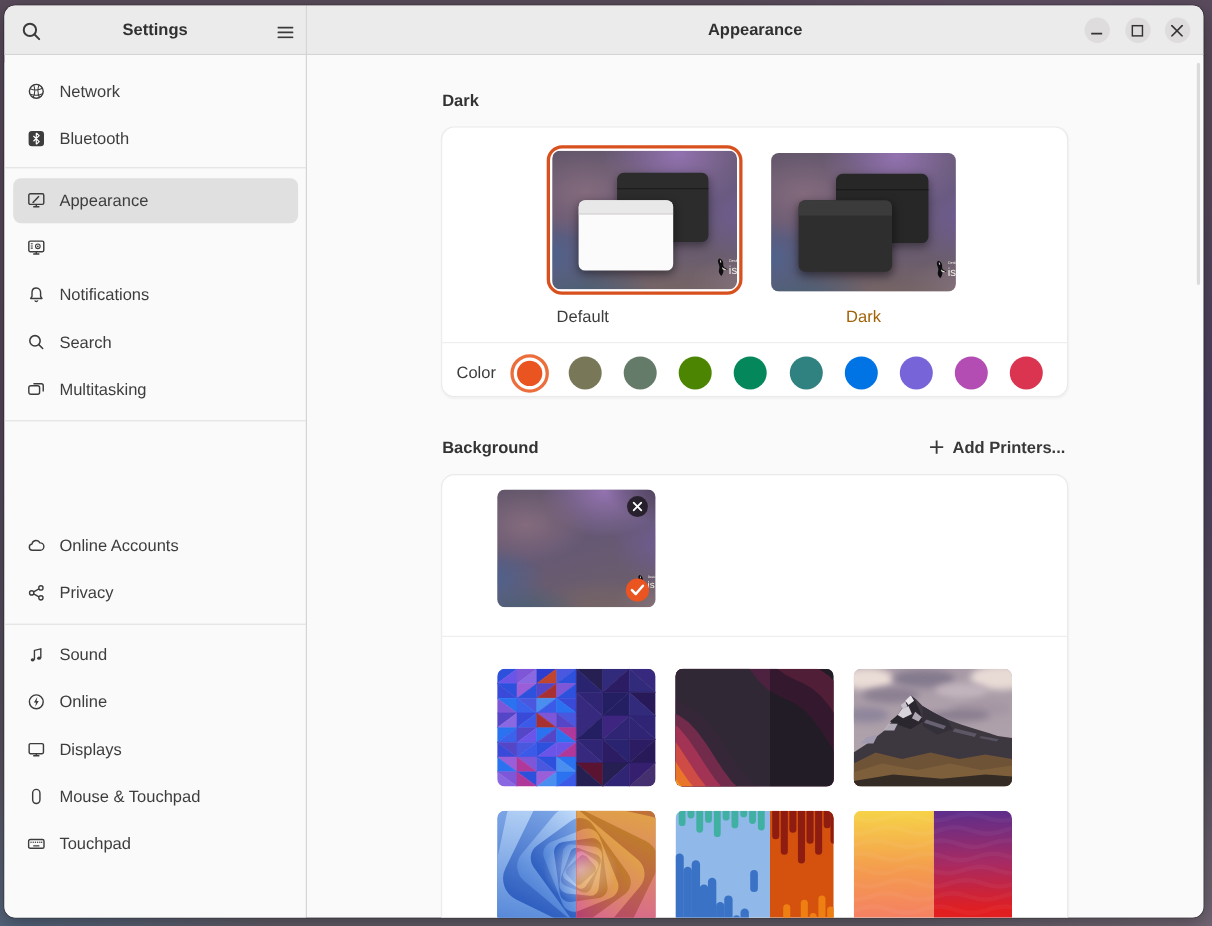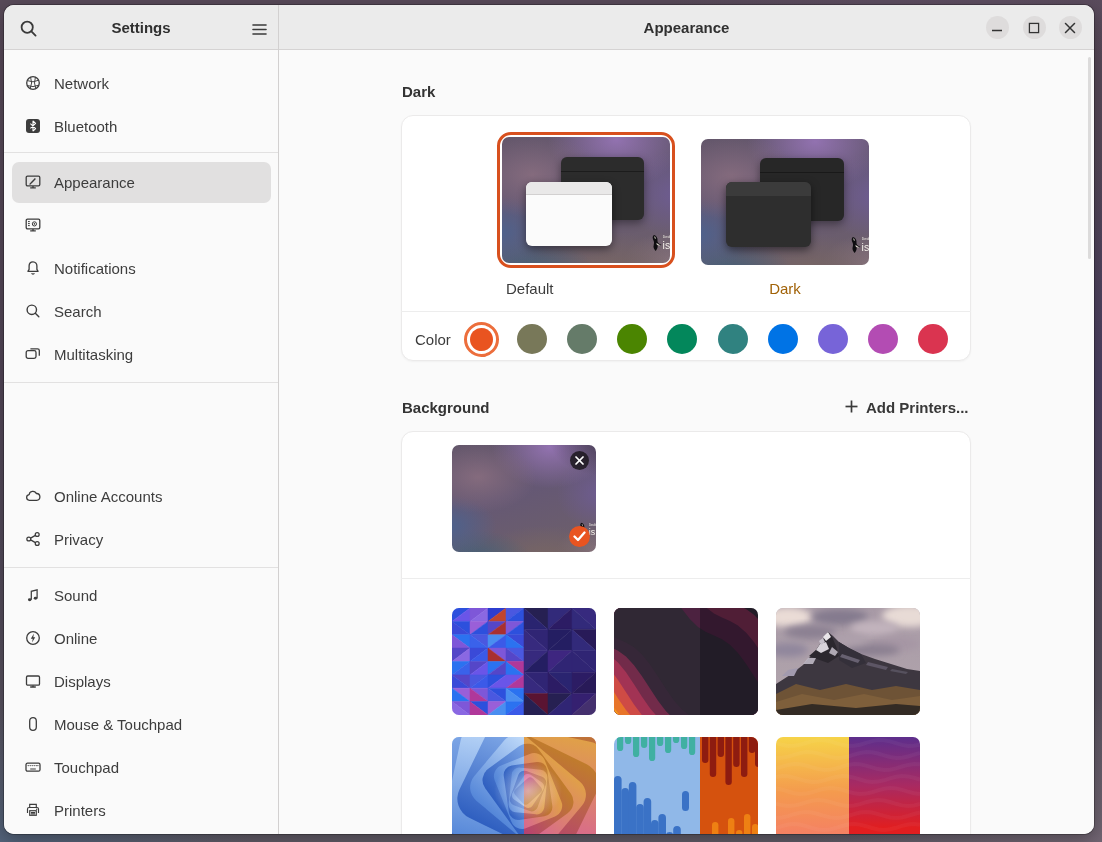--- a/index.html
+++ b/index.html
@@ -178,32 +178,20 @@
         </svg>
         <div class="stxt">Mouse &amp; Touchpad</div>
       </div>
   <div class="srow" style="top:689.5px">
         <svg class="sic" width="16" height="16" viewBox="0 0 16 16">
           <rect x="1" y="4.2" width="14" height="8" rx="1.5" stroke="#3c3c3c" fill="none" stroke-width="1.3"></rect>
           <path d="M3.2 6.6 h0.01 M5.2 6.6 h0.01 M7.2 6.6 h0.01 M9.2 6.6 h0.01 M11.2 6.6 h0.01 M12.9 6.6 h0.01" stroke="#3c3c3c" stroke-width="1.3" stroke-linecap="round"></path>
           <path d="M5.2 10 h5.6" stroke="#3c3c3c" stroke-width="1.2"></path>
         </svg>
         <div class="stxt">Touchpad</div>
-      </div>
-  <div class="srow" style="top:732.5px">
-        <svg class="sic" width="16" height="16" viewBox="0 0 16 16">
-          <g stroke="#3c3c3c" stroke-width="1.15" fill="none">
-            <path d="M4.7 5.3 V2.3 h6.6 v3"></path>
-            <path d="M2.5 11 V7 a1.5 1.5 0 0 1 1.5 -1.5 h8 a1.5 1.5 0 0 1 1.5 1.5 v4"></path>
-            <rect x="4.7" y="8.7" width="6.6" height="4.6"></rect>
-            <path d="M5.9 10.5 h4.2 M5.9 11.9 h4.2"></path>
-          </g>
-          <circle cx="11.7" cy="7.3" r="0.7" fill="#3c3c3c"></circle>
-        </svg>
-        <div class="stxt">Printers</div>
       </div>
   </div>
   <div class="main">
   <div class="sect-label" style="left:123px;top:32px;">Dark</div>
   <div class="card" style="top:64px;height:246px;"></div>
   <div style="position:absolute;left:218px;top:81px;width:178px;height:136px;border:3px solid #d8501e;border-radius:14px;padding:2px;background:#fff;">
     <div class="thumb" style="position:relative;left:0;top:0;width:168px;height:126px;background:radial-gradient(58% 48% at 18% 30%, rgba(134,108,126,.95), rgba(134,108,126,0) 70%),radial-gradient(55% 52% at 68% 2%, rgba(146,114,176,1), rgba(146,114,176,0) 74%),radial-gradient(42% 48% at 103% 46%, rgba(110,92,146,.95), rgba(110,92,146,0) 72%),radial-gradient(50% 42% at -4% 76%, rgba(76,98,142,1), rgba(76,98,142,0) 70%),radial-gradient(55% 38% at 16% 106%, rgba(70,96,118,1), rgba(70,96,118,0) 70%),radial-gradient(58% 40% at 64% 105%, rgba(120,102,100,.95), rgba(120,102,100,0) 75%),radial-gradient(40% 35% at 100% 100%, rgba(136,116,128,.9), rgba(136,116,128,0) 70%),linear-gradient(165deg, #615569 0%, #655874 45%, #6e6069 100%);">
       <div style="position:absolute;left:59px;top:20px;width:83px;height:63px;border-radius:6px;background:#2c2c2c;box-shadow:0 3px 8px rgba(0,0,0,.4);"></div>
       <div style="position:absolute;left:59px;top:34px;width:83px;height:1px;background:#1c1c1c;"></div>
       <div style="position:absolute;left:24px;top:45px;width:86px;height:64px;border-radius:6px;background:#fbfbfb;box-shadow:0 3px 9px rgba(0,0,0,.45);overflow:hidden;">

